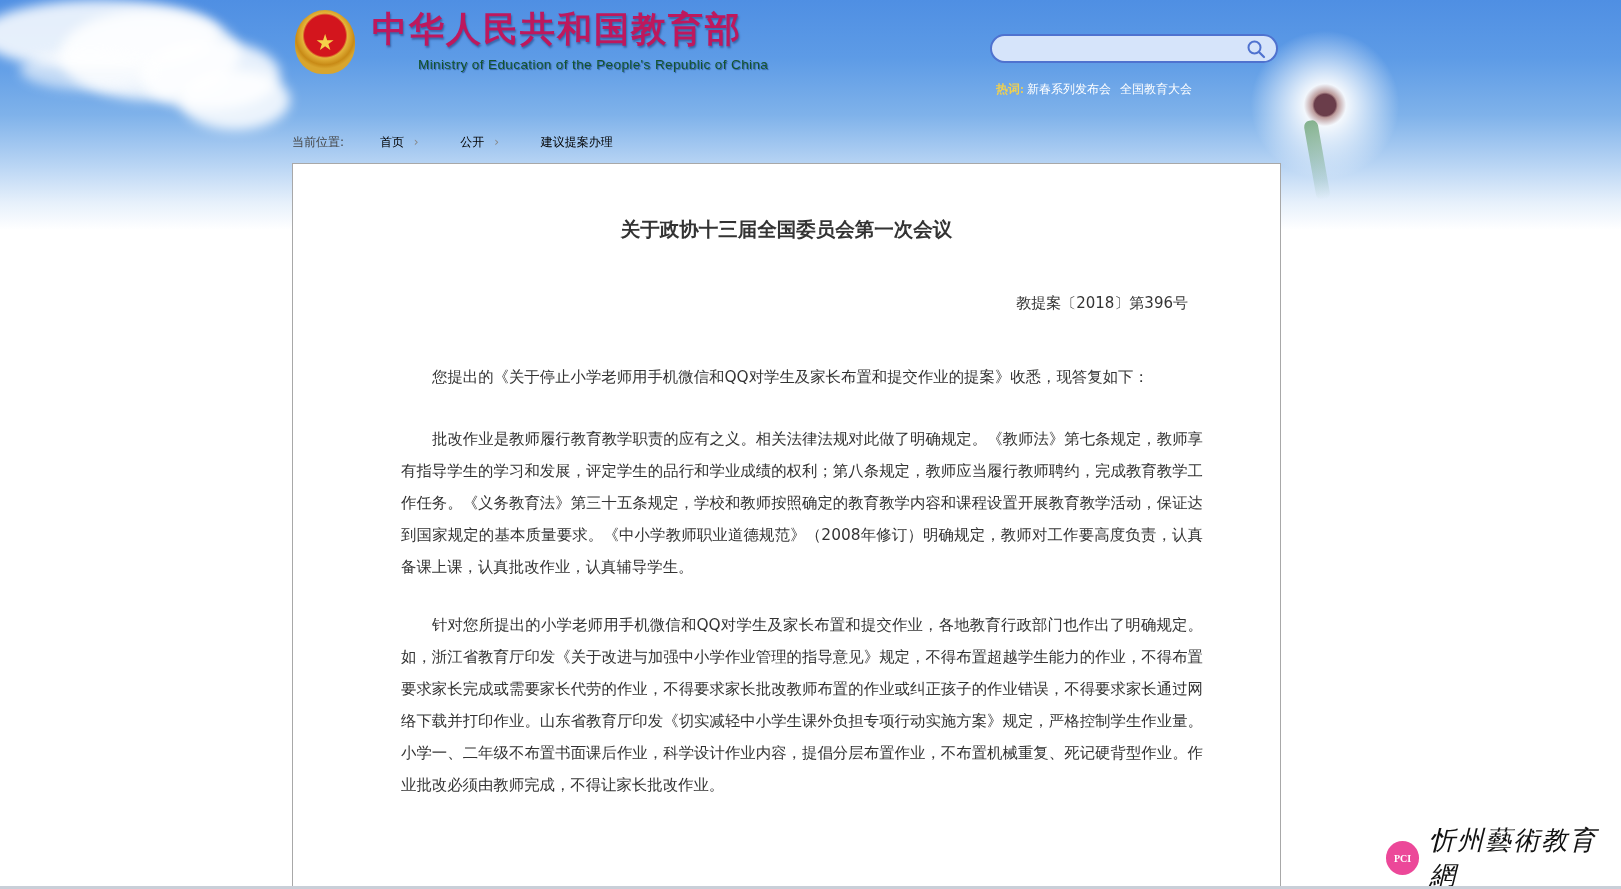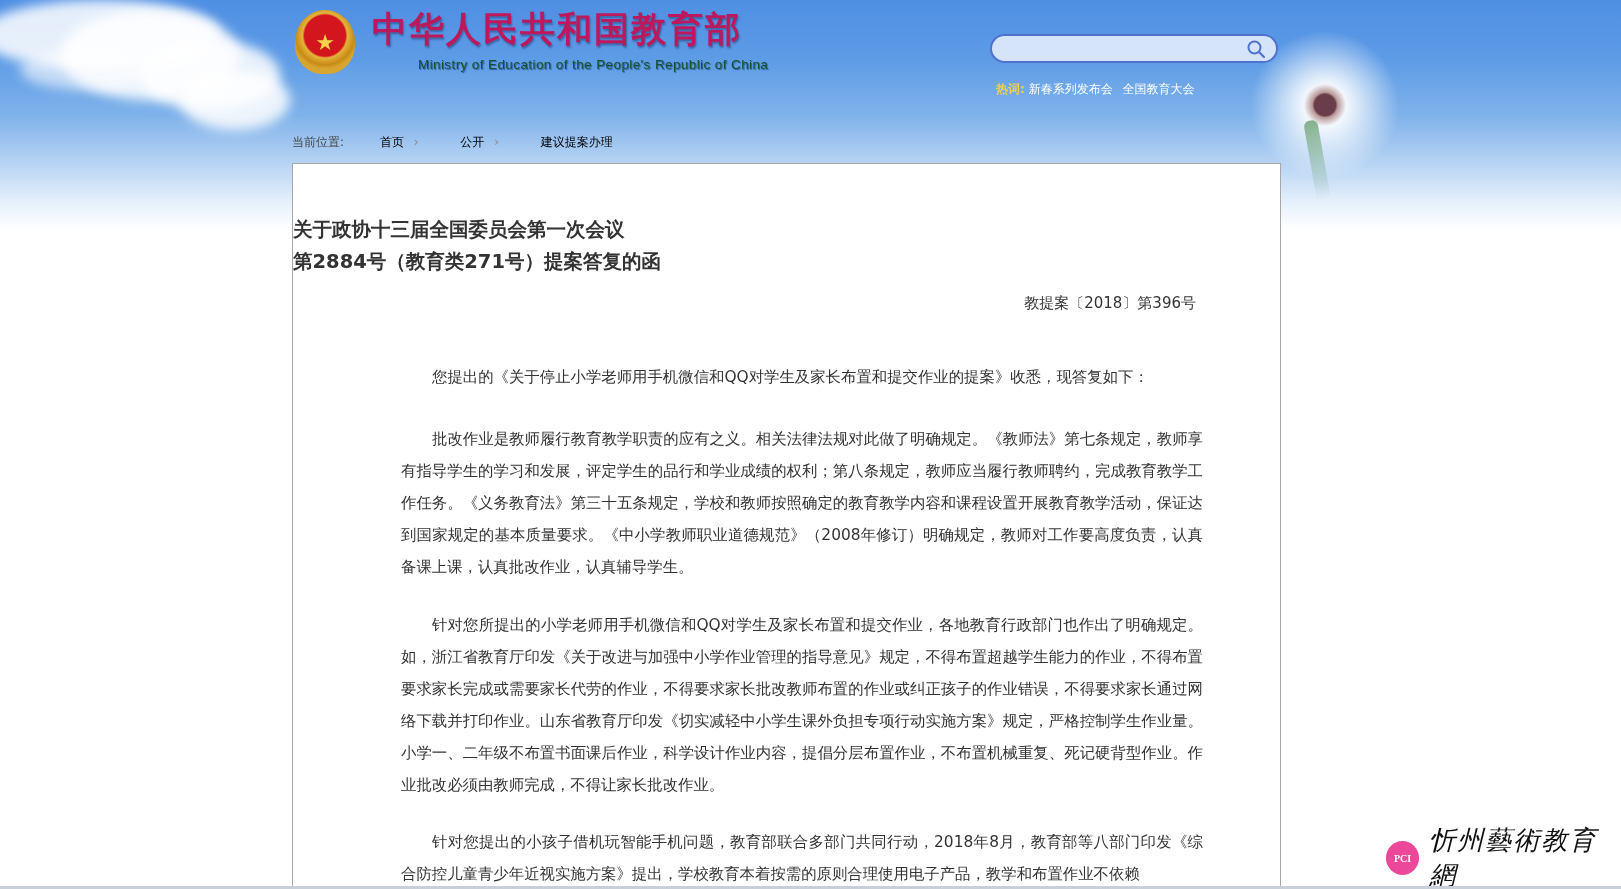--- a/index.html
+++ b/index.html
@@ -36,39 +36,39 @@
       font-family: "Liberation Sans", sans-serif;
       margin-left: 44px;
     }
     .search-box {
       position:absolute; left:990px; top:34px; width:288px; height:29px; border-radius:16px;
       background:#d6e4fa; border:2px solid #4f72cf; box-sizing:border-box;
     }
     .search-input { position:absolute; left:12px; top:3px; width:235px; height:20px; border:none; background:transparent; outline:none; font-size:13px; }
     .search-icon { position:absolute; right:10px; top:3px; width:20px; height:20px; }
     .hot {
-      position:absolute; left:996px; top:81px; font-size:12px; color:#ffffff;
+      position:absolute; left:996px; top:81px; font-size:12px; color:#ffffff;font-family:Liberation Serif, serif;
     }
     .hot .hot-label { color:#f0d050; font-weight:bold; }
     .hot a { color:#ffffff; text-decoration:none; margin-right:6px; }
     .breadcrumb {
       position:absolute; left:292px; top:134px; font-size:12px; color:#444;
     }
     .breadcrumb a { color:#000000; text-decoration:none;margin-left:32px; }
     .breadcrumb .sep { color:#888; margin:0 6px; }
     .doc {
       position:absolute; left:292px; top:163px; width:989px; height:760px;
       background:#ffffff; border:1px solid #a8a8a8; box-sizing:border-box;
     }
     .doc-title {
-      position:absolute; left:0; top:50px; width:100%; 
+      position:absolute; left:0; top:50px; width:100%; text-align:center;
       font-size:19.5px; font-weight:bold; color:#333; line-height:32px;
     }
     .doc-number {
-      position:absolute; right:84px; top:130px; font-size:15px; color:#333;
+      position:absolute; right:92px; top:130px; font-size:15px; color:#333;
     }
     .para {
       position:absolute; left:94px; width:802px; font-size:15.4px; color:#333;
       line-height:32px; text-indent:31px; text-align:justify; margin:14px;
     }
     .watermark {
       position:absolute; left:1386px; top:840px; height:36px; display:flex; align-items:center;
     }
     .wm-logo { width:34px; height:34px; border-radius:50%; background:#ec4899; color:#fff; font-size:10px; font-weight:bold; display:flex; align-items:center; justify-content:center; font-family:"Liberation Serif", serif; }
     .wm-text { margin-left:10px; font-size:26px; color:#111; font-style:italic; font-family:"DejaVu Serif", serif; letter-spacing:2px; }
@@ -110,27 +110,25 @@
   <a href="#">首页</a>
   <span class="sep">›</span>
   <a href="#">公开</a>
   <span class="sep">›</span>
   <a href="#">建议提案办理</a>
 </div>
 
 <div class="doc">
   <div class="doc-title">
     <div>关于政协十三届全国委员会第一次会议</div>
-    <div>第2884号（教育类271号）提案答复的函</div>
   </div>
   <div class="doc-number">教提案〔2018〕第396号</div>
   <p class="para" style="top:183px;">您提出的《关于停止小学老师用手机微信和QQ对学生及家长布置和提交作业的提案》收悉，现答复如下：</p>
   <p class="para" style="top:245px;">批改作业是教师履行教育教学职责的应有之义。相关法律法规对此做了明确规定。《教师法》第七条规定，教师享有指导学生的学习和发展，评定学生的品行和学业成绩的权利；第八条规定，教师应当履行教师聘约，完成教育教学工作任务。《义务教育法》第三十五条规定，学校和教师按照确定的教育教学内容和课程设置开展教育教学活动，保证达到国家规定的基本质量要求。《中小学教师职业道德规范》（2008年修订）明确规定，教师对工作要高度负责，认真备课上课，认真批改作业，认真辅导学生。</p>
   <p class="para" style="top:431px;">针对您所提出的小学老师用手机微信和QQ对学生及家长布置和提交作业，各地教育行政部门也作出了明确规定。如，浙江省教育厅印发《关于改进与加强中小学作业管理的指导意见》规定，不得布置超越学生能力的作业，不得布置要求家长完成或需要家长代劳的作业，不得要求家长批改教师布置的作业或纠正孩子的作业错误，不得要求家长通过网络下载并打印作业。山东省教育厅印发《切实减轻中小学生课外负担专项行动实施方案》规定，严格控制学生作业量。小学一、二年级不布置书面课后作业，科学设计作业内容，提倡分层布置作业，不布置机械重复、死记硬背型作业。作业批改必须由教师完成，不得让家长批改作业。</p>
-  <p class="para" style="top:648px;">针对您提出的小孩子借机玩智能手机问题，教育部联合多部门共同行动，2018年8月，教育部等八部门印发《综合防控儿童青少年近视实施方案》提出，学校教育本着按需的原则合理使用电子产品，教学和布置作业不依赖</p>
 </div>
 
 <div class="watermark">
   <div class="wm-logo">PCI</div>
   <div class="wm-text">忻州藝術教育網</div>
 </div>
 
 <div class="bottom-line"></div>
 
 </body></html>

